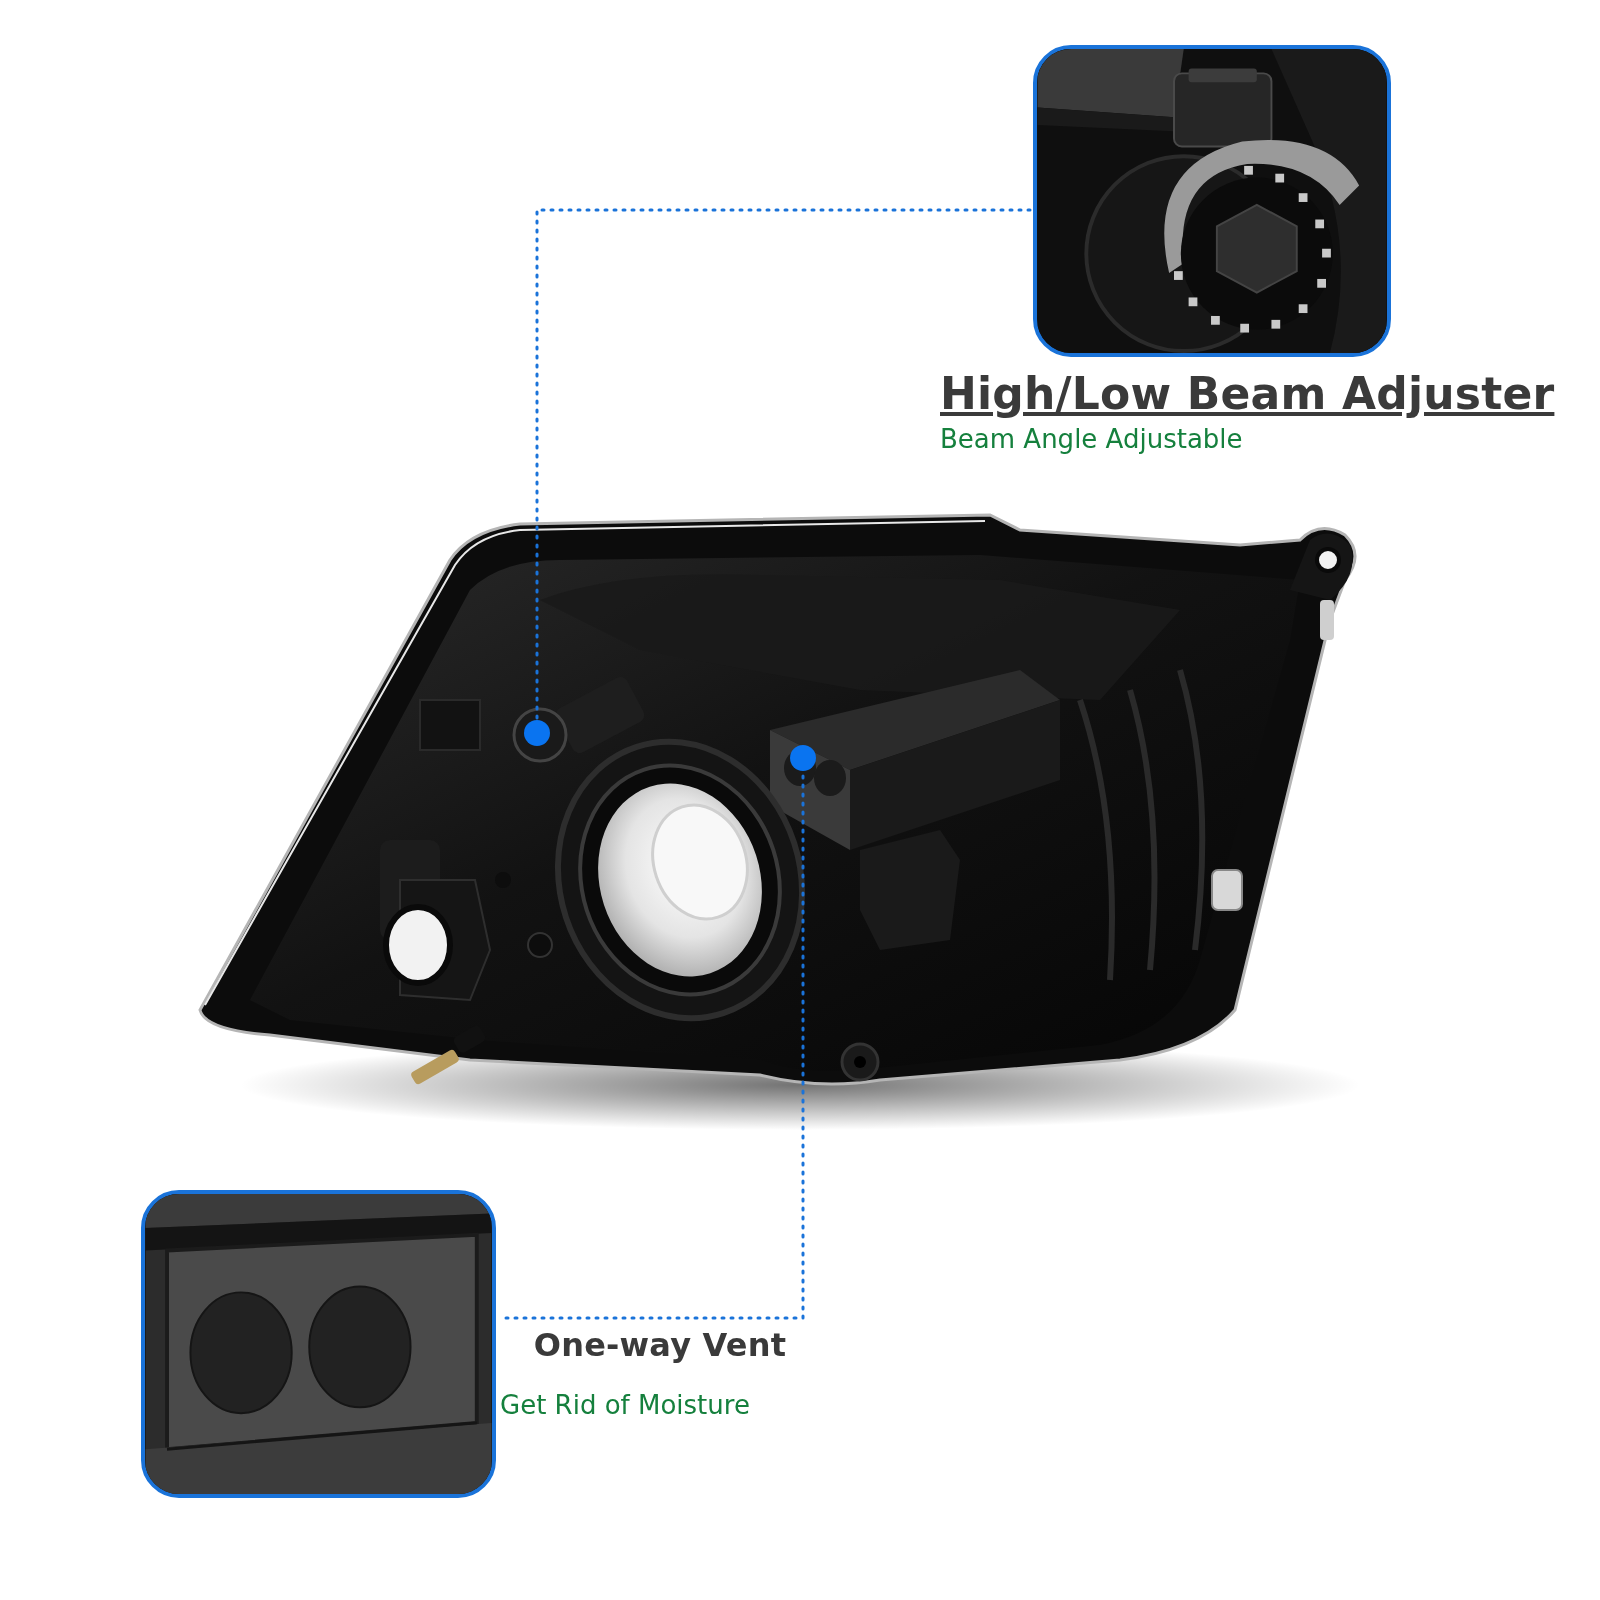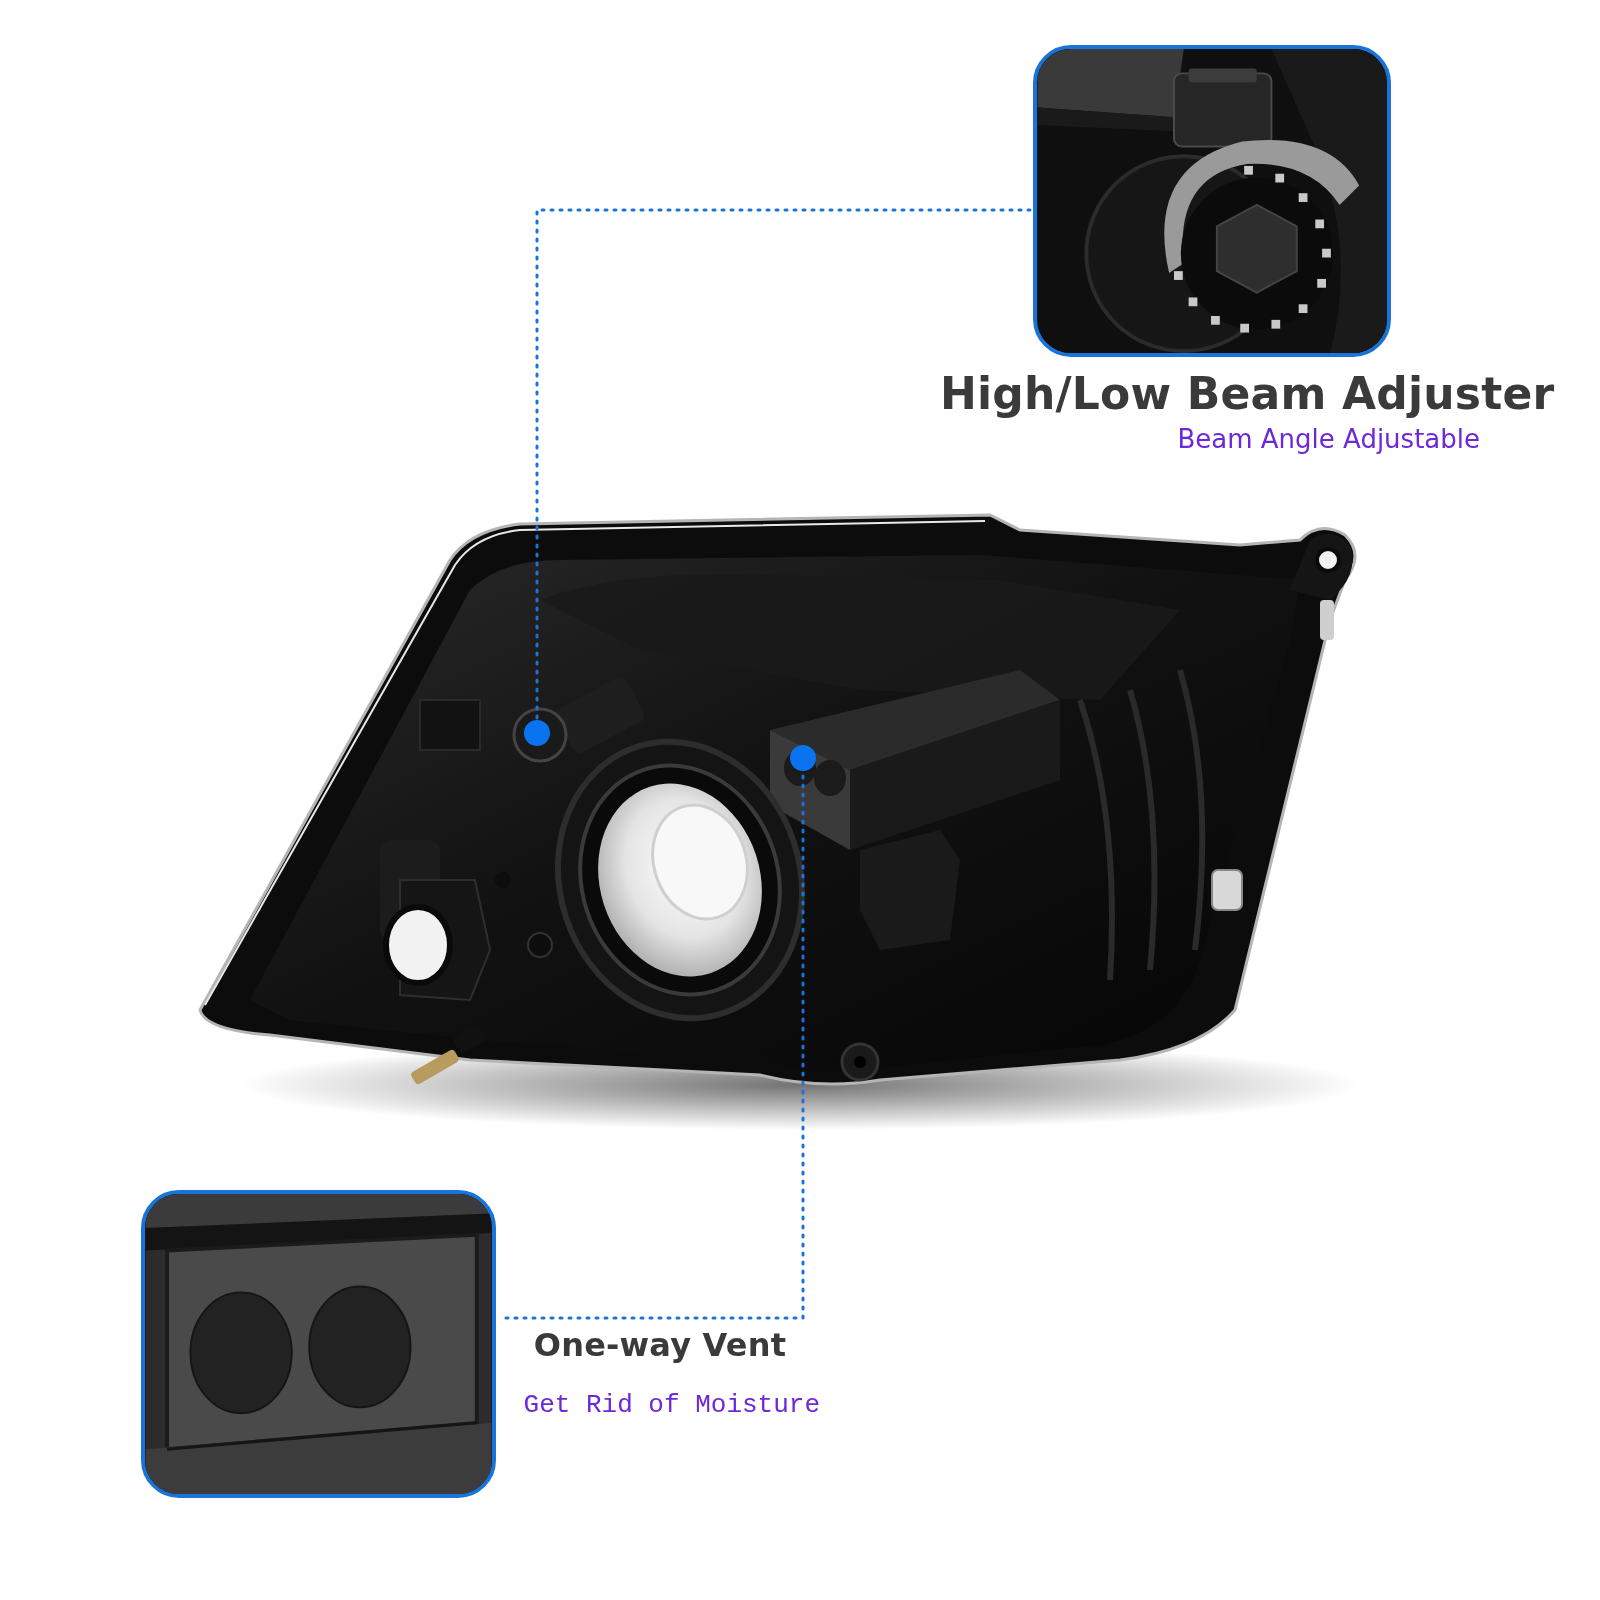--- a/index.html
+++ b/index.html
@@ -9,26 +9,26 @@
     .inset {
       position: absolute; border: 4px solid #1a73d9; border-radius: 38px;
       overflow: hidden; box-sizing: border-box; background: #111;
     }
     .inset svg { width: 100%; height: 100%; display: block; }
     .title {
       position: absolute; color: #3a3a3a; font-weight: bold; white-space: nowrap;
       text-align: center; letter-spacing: 0.2px;
     }
     .subtitle {
-      position: absolute; color: #6d28d9; white-space: nowrap; text-align: right;
+      position: absolute; color: #15803d; white-space: nowrap; text-align: left;
     }
-    #t-adjuster { left: 940px; top: 368px; width: 540px; font-size: 44px; }
+    #t-adjuster { left: 940px; top: 368px; width: 540px; font-size: 44px; text-decoration: underline; }
     #s-adjuster { left: 940px; top: 424px; width: 540px; font-size: 26px; }
     #t-vent { left: 500px; top: 1326px; width: 320px; font-size: 32px; }
-    #s-vent { left: 500px; top: 1390px; width: 320px; font-size: 26px; font-family: Liberation Mono, monospace; }
+    #s-vent { left: 500px; top: 1390px; width: 320px; font-size: 26px; }
     .lines { position: absolute; left: 0; top: 0; width: 1600px; height: 1600px; pointer-events: none; }
     .hotspot { position: absolute; width: 26px; height: 26px; border-radius: 50%; background: #0a74f0; margin: -13px 0 0 -13px; }
   </style>
 </head>
 <body>
 
 <svg class="abs" style="left:0;top:0;width:1600px;height:1600px" viewBox="0 0 1600 1600">
   <defs>
     <radialGradient id="shadowG" cx="50%" cy="50%" r="50%">
       <stop offset="0%" stop-color="#000" stop-opacity="0.55"></stop>

